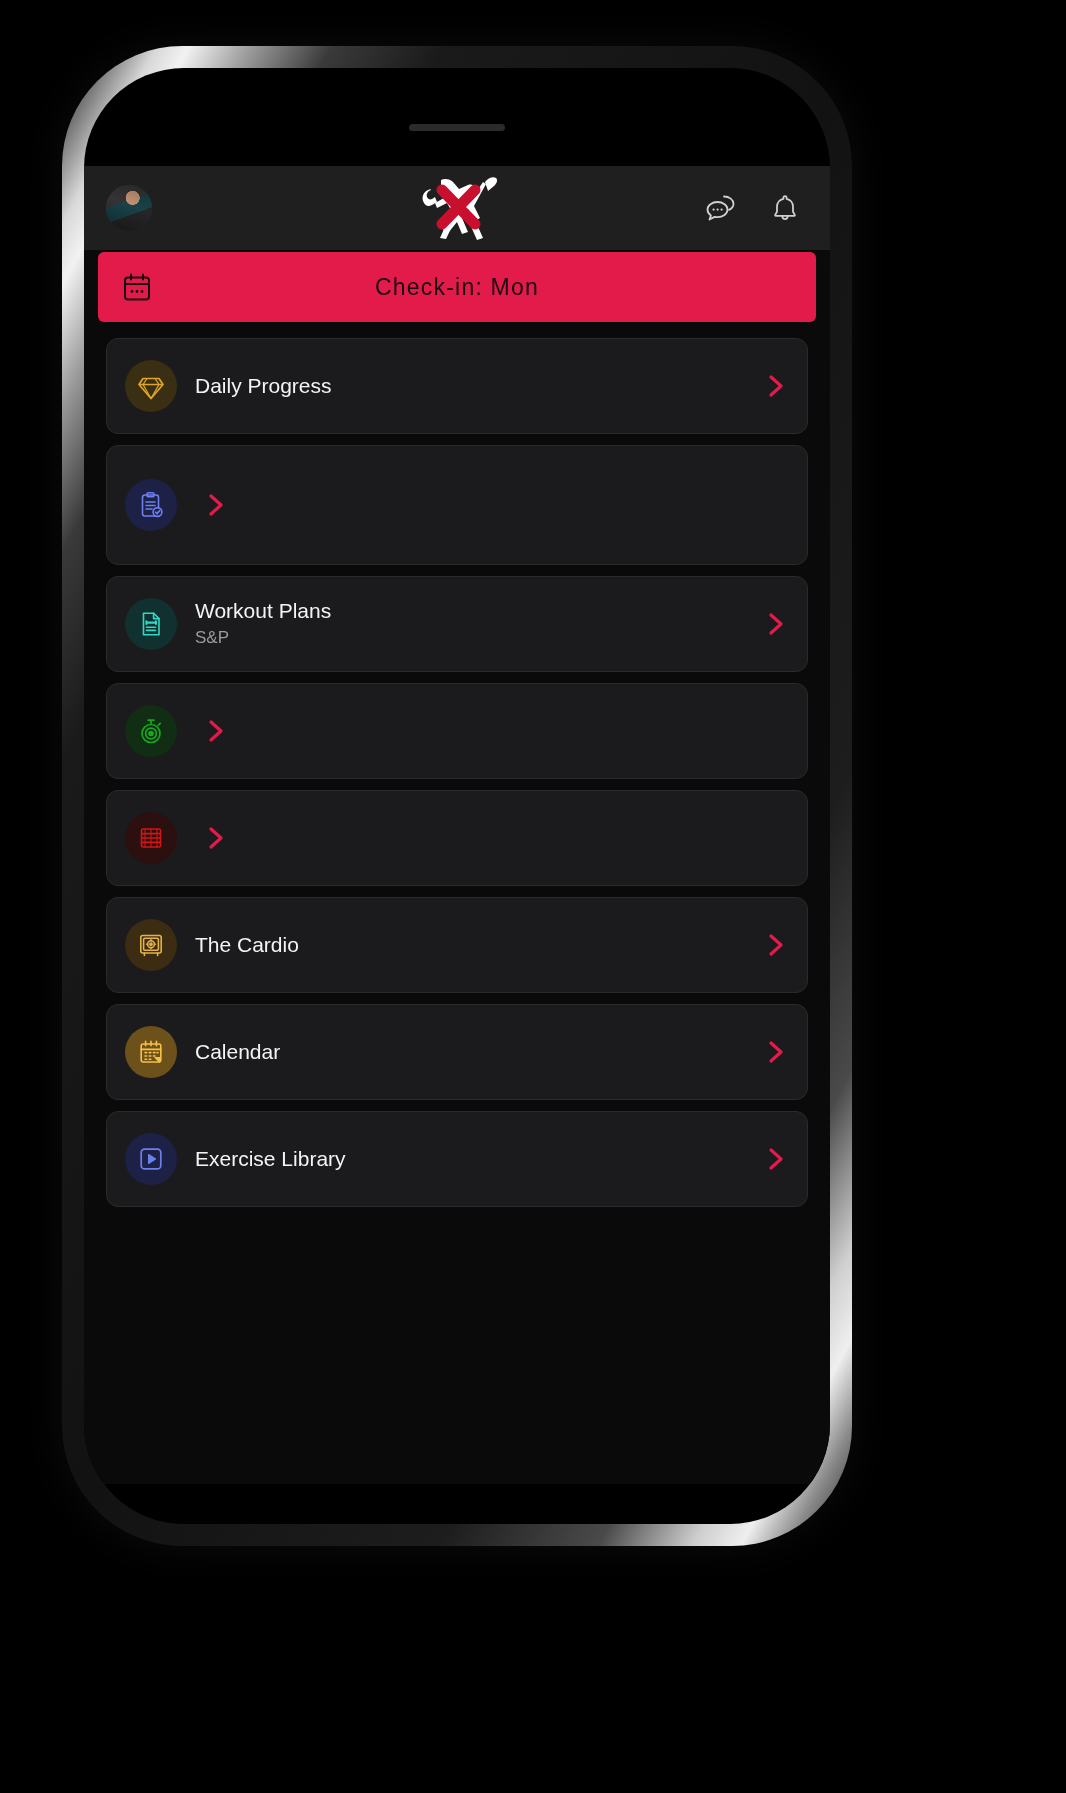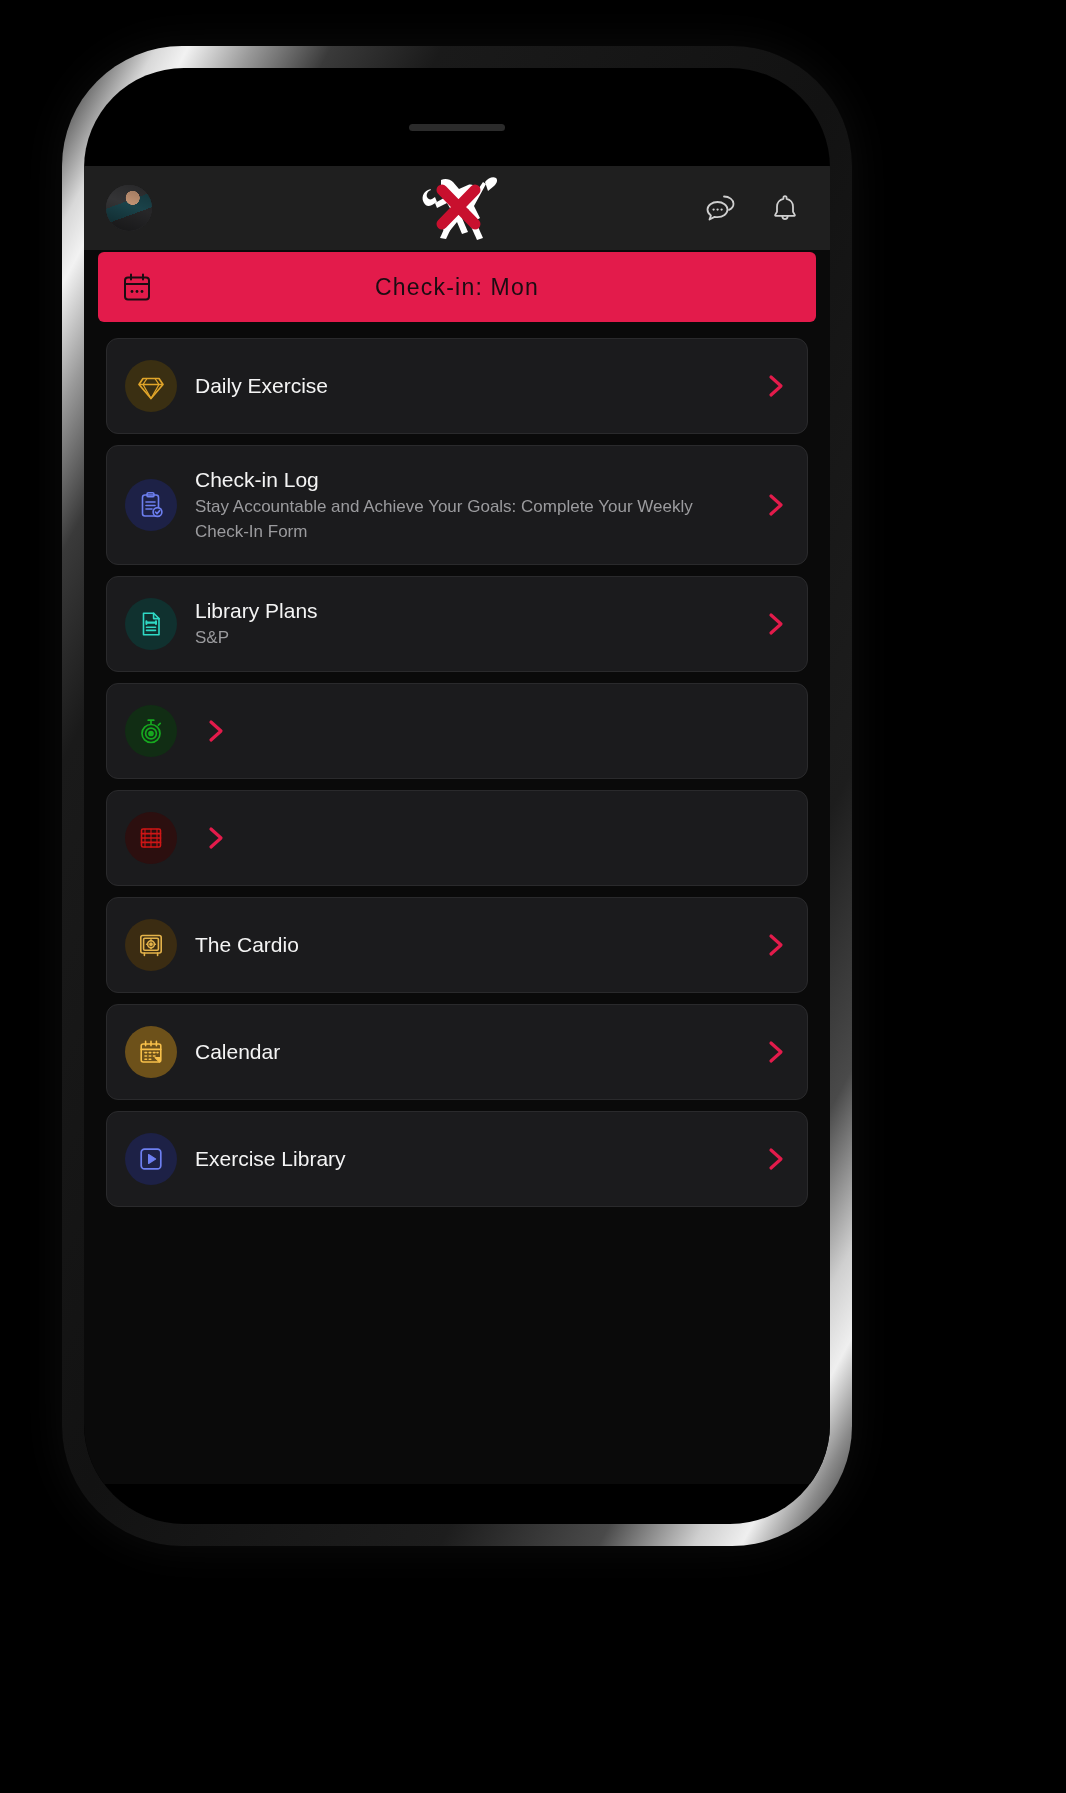--- a/index.html
+++ b/index.html
@@ -251,63 +251,59 @@
         <div class="card-list">
 
           <div class="nav-card">
             <span class="ico-circle" style="background:#3a2f12">
               <svg viewBox="0 0 28 28" fill="none" stroke="#e0a52a" stroke-width="1.7" stroke-linejoin="round" xmlns="http://www.w3.org/2000/svg">
                 <path d="M6 6.5h16l4 6-12 14L2 12.5z"></path>
                 <path d="M2 12.5h24M10 6.5l-4 6 8 14 8-14-4-6" stroke-width="1.3"></path>
               </svg>
             </span>
             <span class="card-text">
-              <span class="card-title">Daily Exercise</span>
+              <span class="card-title">Daily Progress</span>
             </span>
             <span class="chev">
               <svg viewBox="0 0 26 30" fill="none" stroke="#e31b4b" stroke-width="3.2" stroke-linecap="round" stroke-linejoin="round" xmlns="http://www.w3.org/2000/svg">
                 <path d="M8 6l10 9-10 9"></path>
               </svg>
             </span>
           </div>
 
           <div class="nav-card tall">
             <span class="ico-circle" style="background:#1d2146">
               <svg viewBox="0 0 28 28" fill="none" stroke="#6d7ff0" stroke-width="1.6" stroke-linecap="round" stroke-linejoin="round" xmlns="http://www.w3.org/2000/svg">
                 <rect x="5.5" y="4" width="16" height="21" rx="2.4"></rect>
                 <rect x="10" y="1.8" width="7" height="4" rx="1.4"></rect>
                 <path d="M9 11h9M9 14.5h9M9 18h6"></path>
                 <circle cx="20.5" cy="21" r="4.4" fill="#1d2146"></circle>
                 <path d="M18.5 21l1.5 1.6 2.7-3"></path>
               </svg>
             </span>
-            <span class="card-text">
-              <span class="card-title">Check-in Log</span>
-              <span class="card-sub" style="display:block">Stay Accountable and Achieve Your Goals: Complete Your Weekly Check-In Form</span>
-            </span>
             <span class="chev">
               <svg viewBox="0 0 26 30" fill="none" stroke="#e31b4b" stroke-width="3.2" stroke-linecap="round" stroke-linejoin="round" xmlns="http://www.w3.org/2000/svg">
                 <path d="M8 6l10 9-10 9"></path>
               </svg>
             </span>
           </div>
 
 
           <div class="nav-card">
             <span class="ico-circle" style="background:#10312f">
               <svg viewBox="0 0 28 28" fill="none" stroke="#2fd9c5" stroke-width="1.6" stroke-linecap="round" stroke-linejoin="round" xmlns="http://www.w3.org/2000/svg">
                 <path d="M6.5 3.2h10.2L22 8.5v16.3H6.5z"></path>
                 <path d="M16.6 3.2v5.4H22"></path>
                 <path d="M10 12.6h8.4" stroke-width="2.2"></path>
                 <path d="M9.4 11.2v2.8M19 11.2v2.8" stroke-width="2"></path>
                 <path d="M9.5 17.2h9M9.5 20.4h9"></path>
               </svg>
             </span>
             <span class="card-text">
-              <span class="card-title">Library Plans</span>
+              <span class="card-title">Workout Plans</span>
               <span class="card-sub" style="display:block">S&amp;P</span>
             </span>
             <span class="chev">
               <svg viewBox="0 0 26 30" fill="none" stroke="#e31b4b" stroke-width="3.2" stroke-linecap="round" stroke-linejoin="round" xmlns="http://www.w3.org/2000/svg">
                 <path d="M8 6l10 9-10 9"></path>
               </svg>
             </span>
           </div>
 
           <div class="nav-card">

